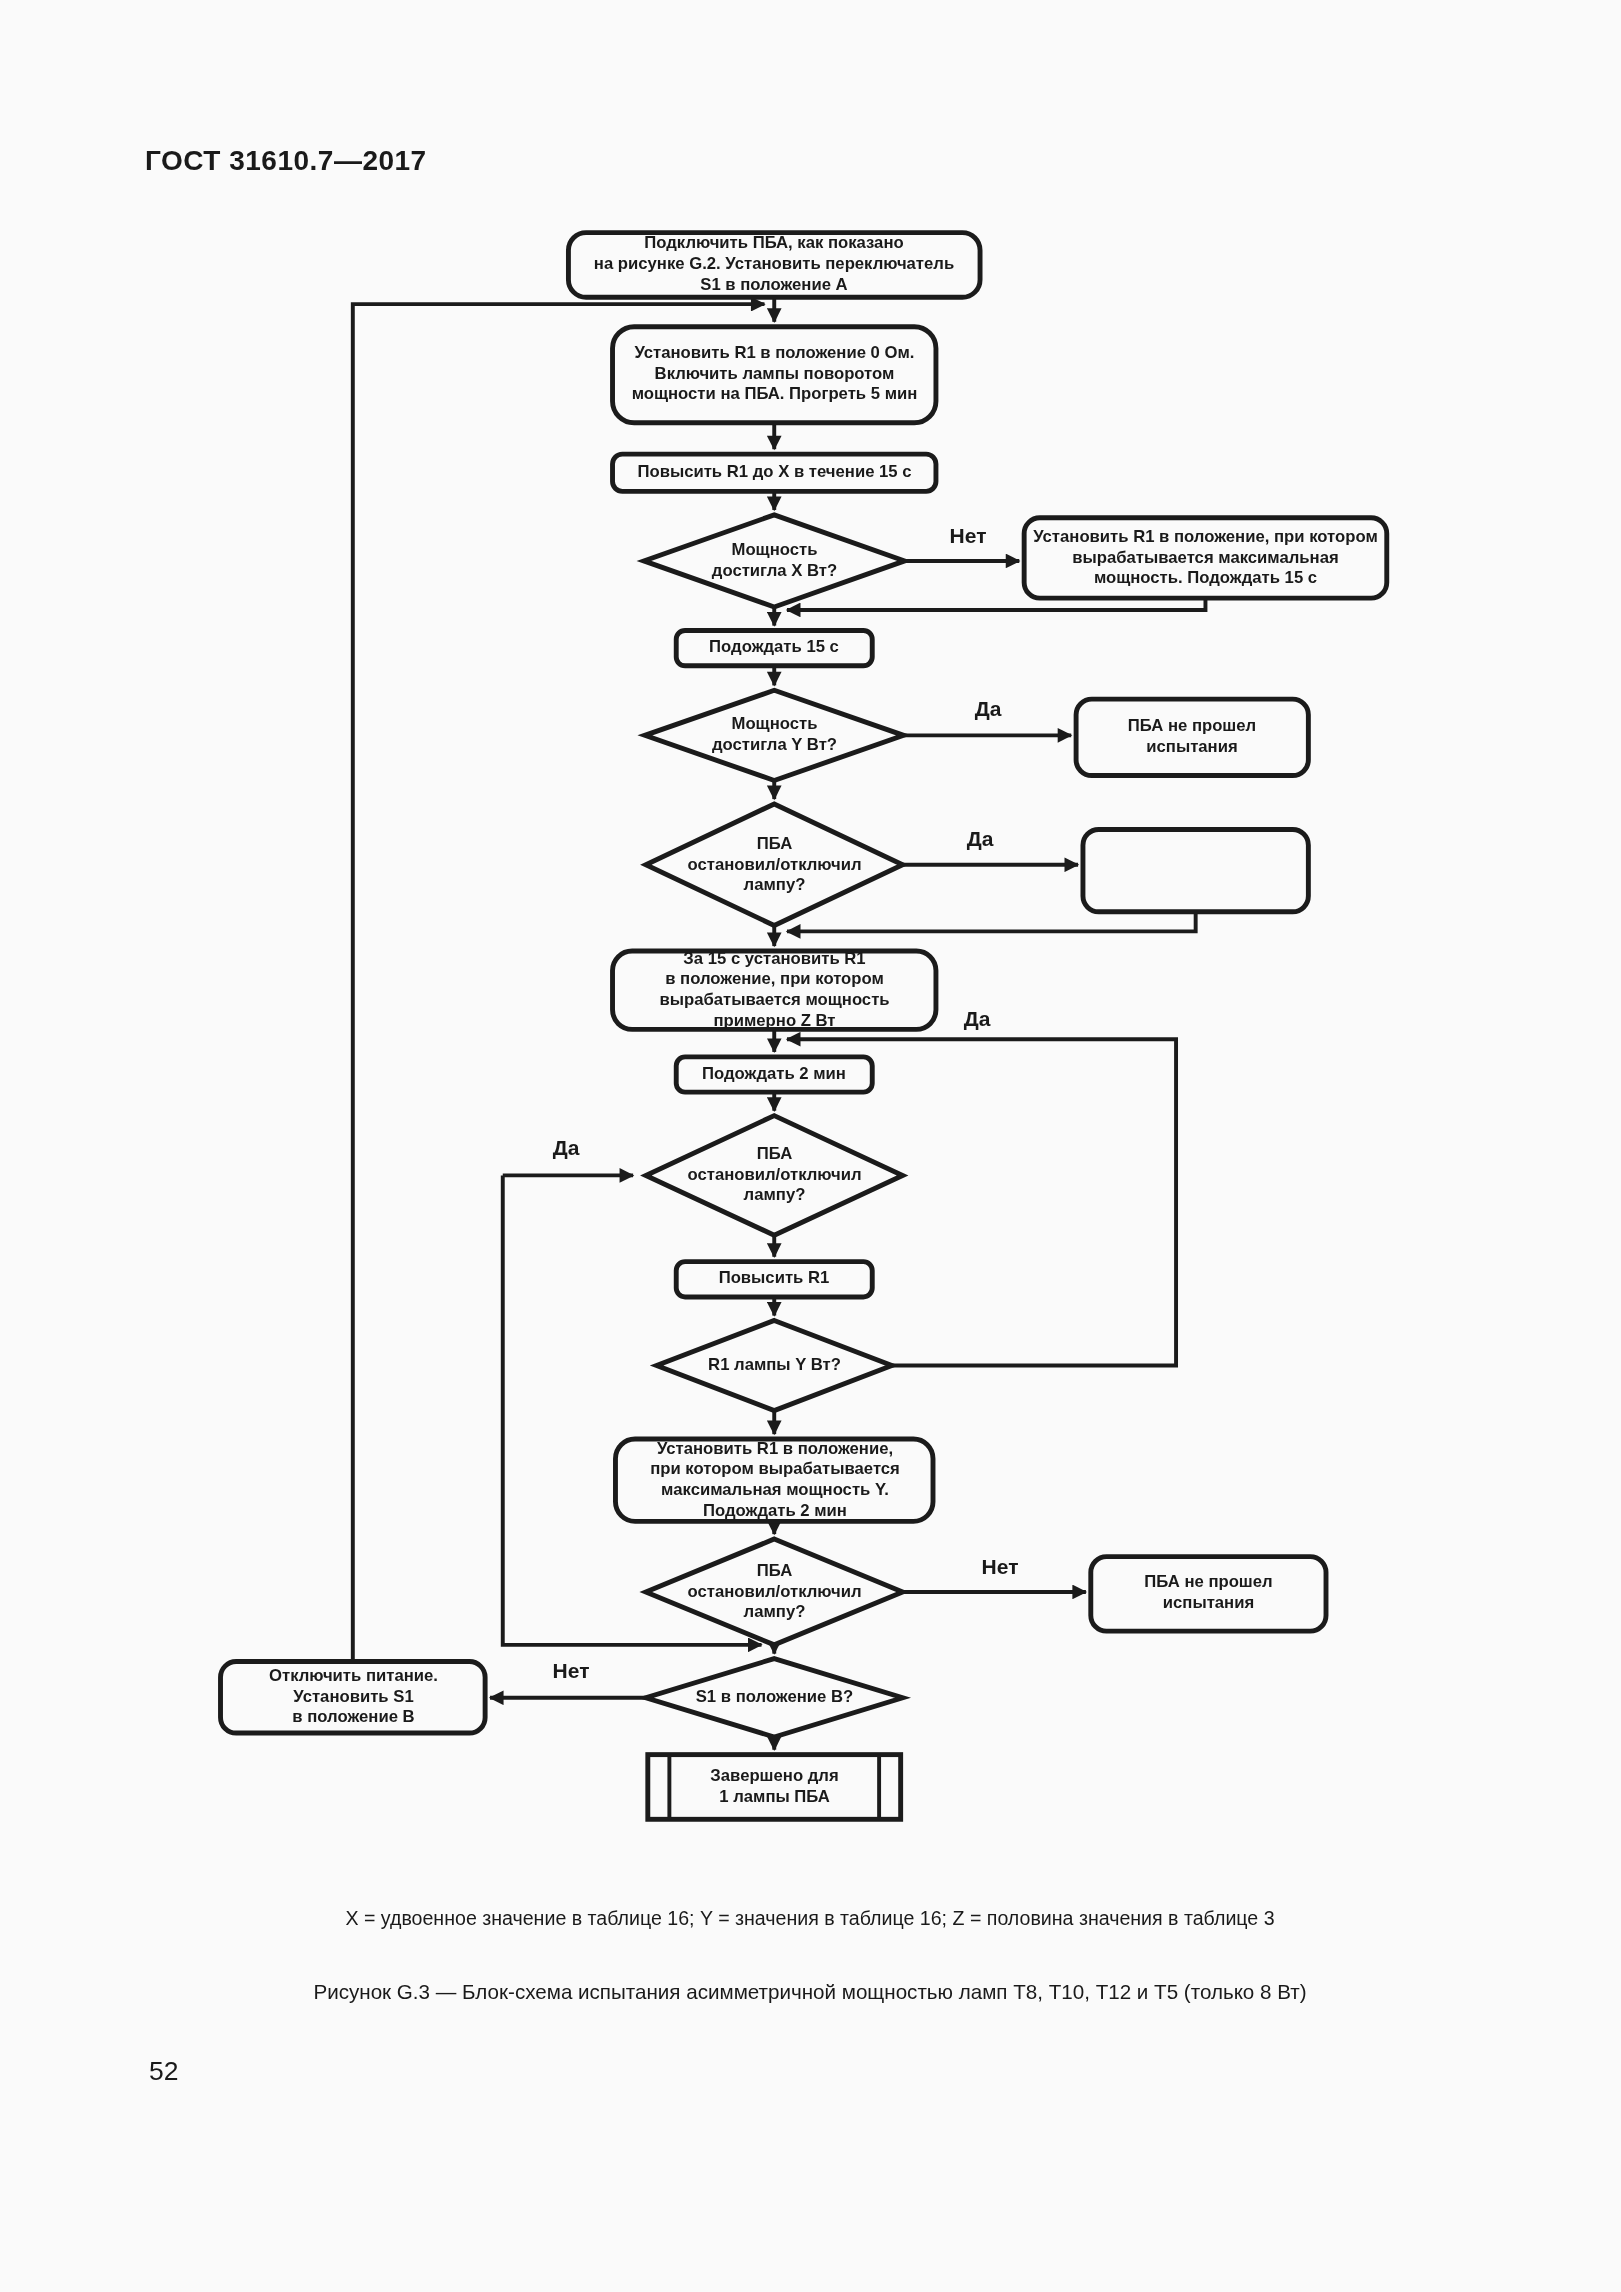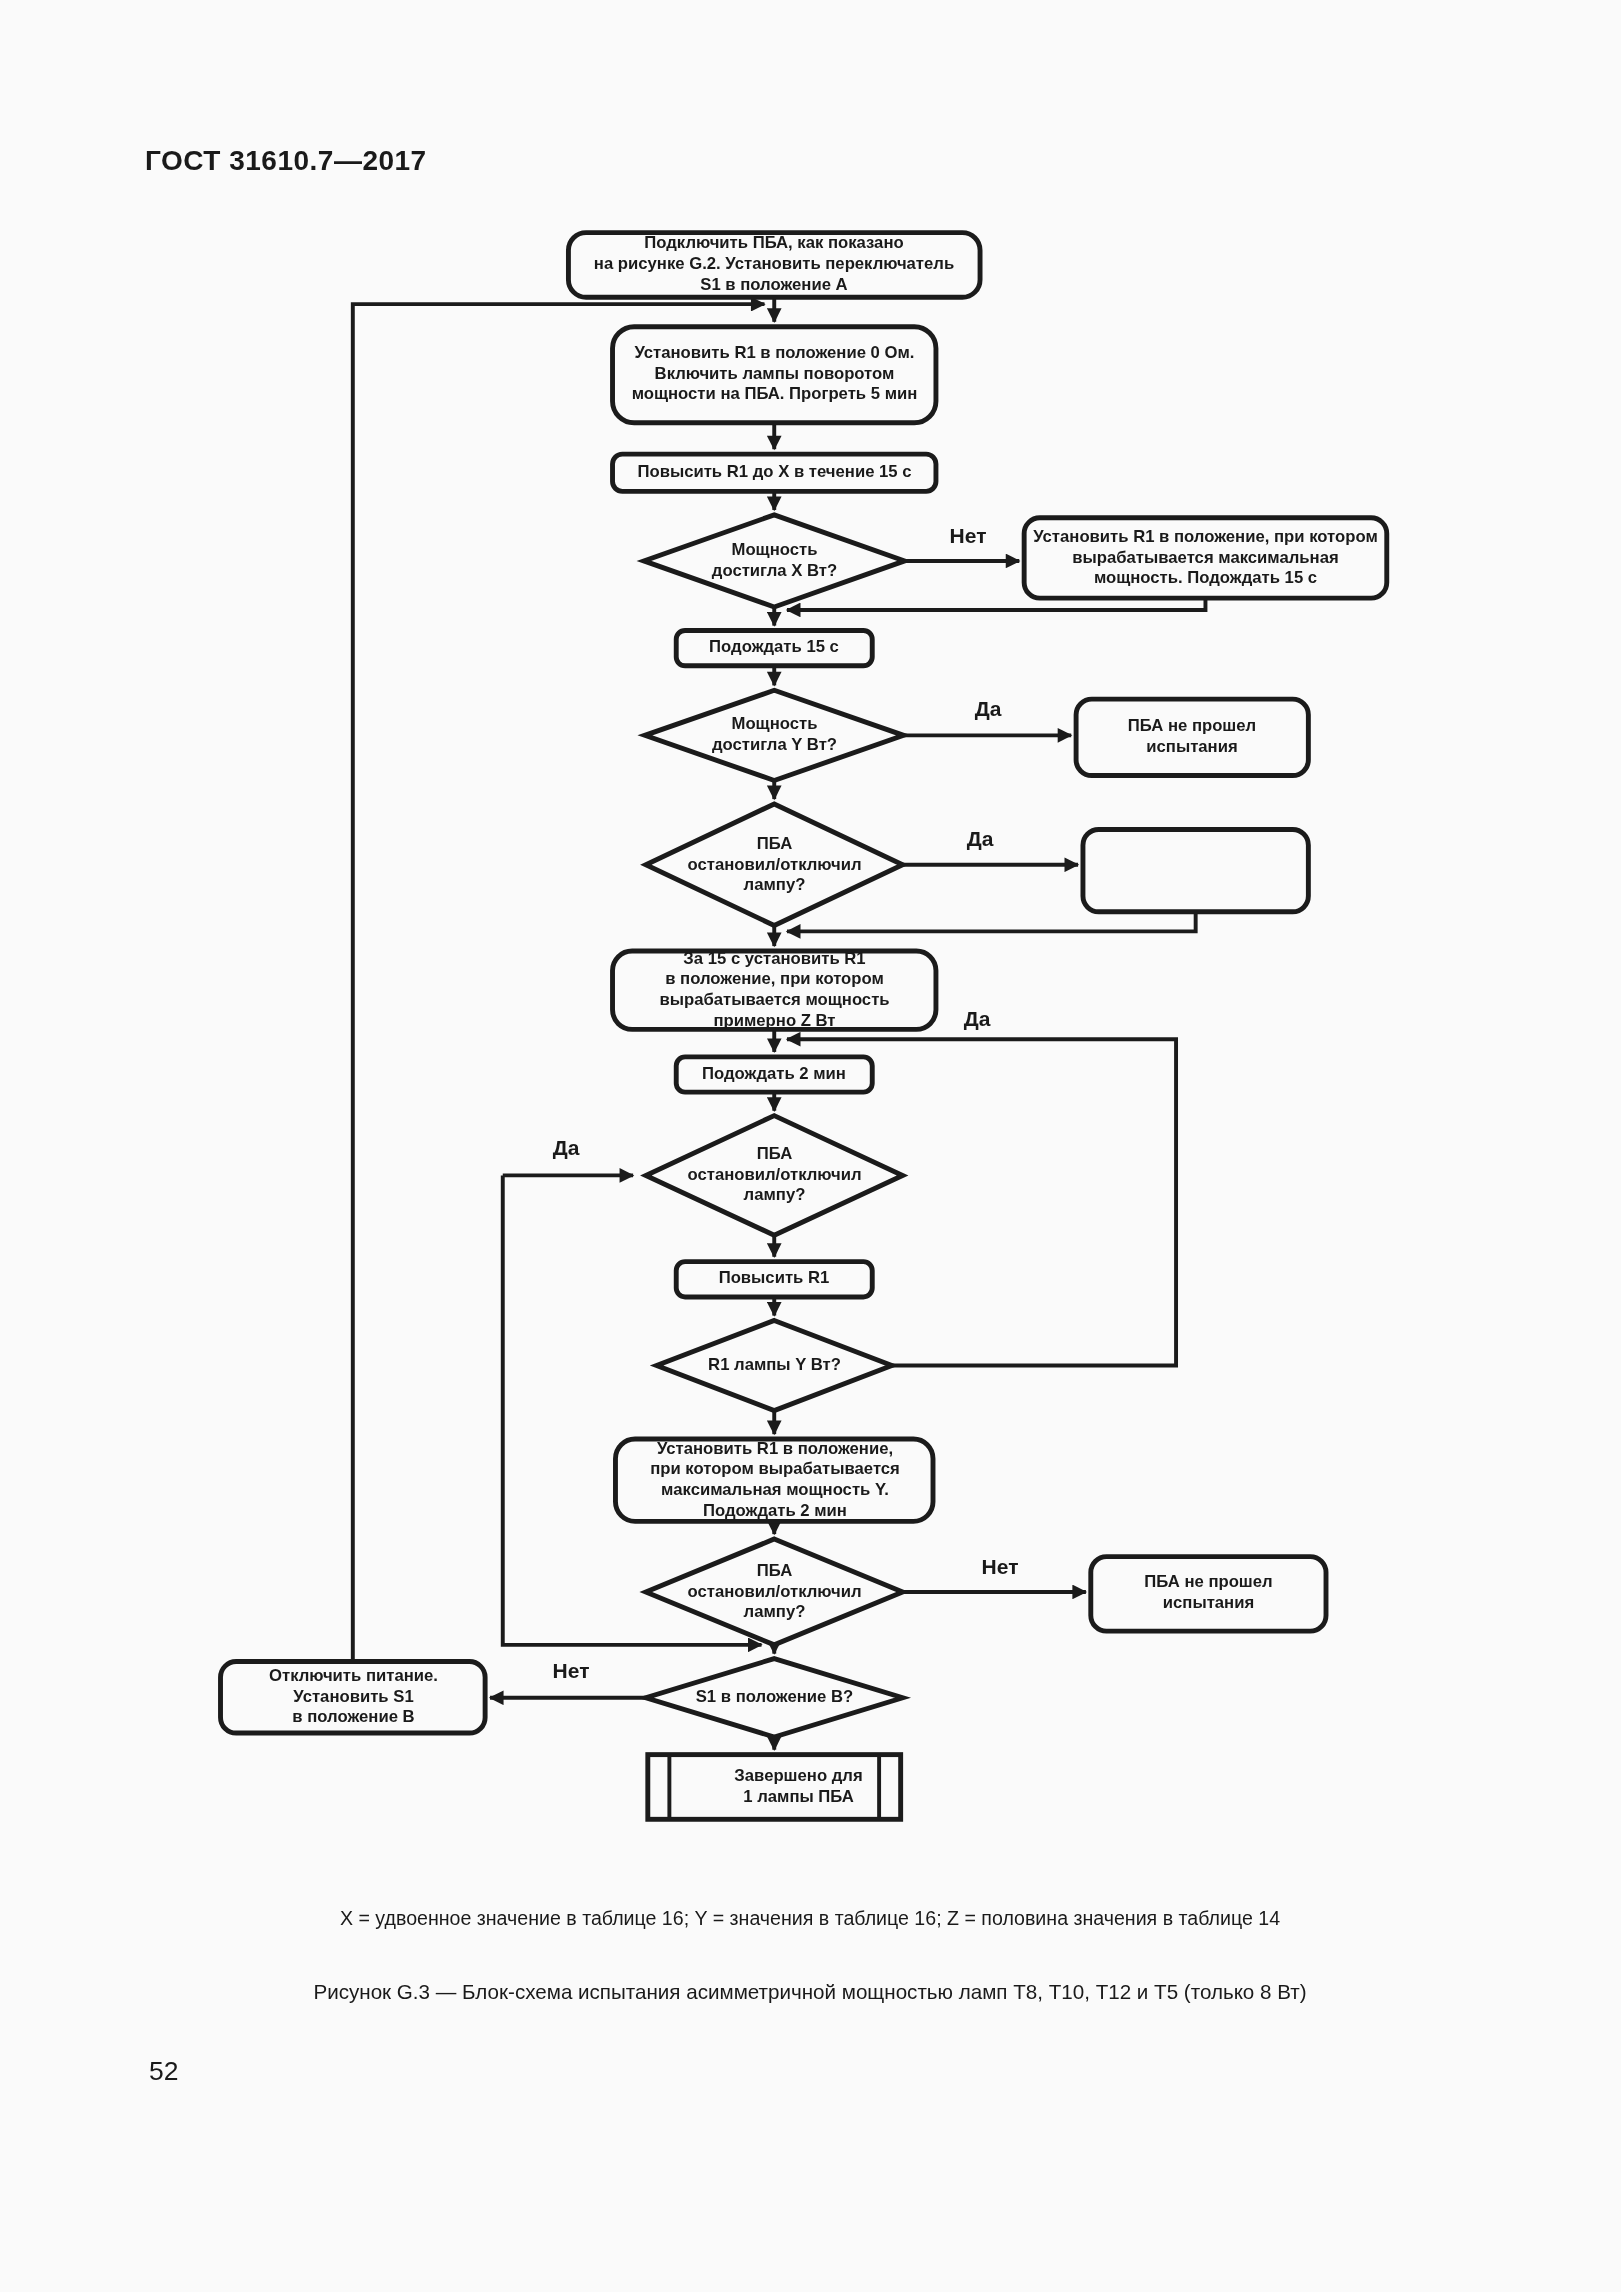--- a/index.html
+++ b/index.html
@@ -150,29 +150,29 @@
 Подождать 2 мин</div>
   <div class="node" style="left:646px;top:1539px;width:257px;height:106px">ПБА
 остановил/отключил
 лампу?</div>
   <div class="node" style="left:1091px;top:1556px;width:235px;height:74px">ПБА не прошел
 испытания</div>
   <div class="node" style="left:646px;top:1658px;width:257px;height:78px">S1 в положение В?</div>
   <div class="node" style="left:221px;top:1661px;width:265px;height:72px">Отключить питание.
 Установить S1
 в положение В</div>
-  <div class="node" style="left:672px;top:1754px;width:253px;height:65px">Завершено для
+  <div class="node" style="left:648px;top:1754px;width:253px;height:65px">Завершено для
 1 лампы ПБА</div>
 
   <div class="edge-label" style="left:929px;top:523px;width:78px;height:25.5px">Нет</div>
   <div class="edge-label" style="left:949px;top:696px;width:78px;height:25.5px">Да</div>
   <div class="edge-label" style="left:941px;top:826px;width:78px;height:25.5px">Да</div>
   <div class="edge-label" style="left:938px;top:1006px;width:78px;height:25.5px">Да</div>
   <div class="edge-label" style="left:527px;top:1135px;width:78px;height:25.5px">Да</div>
   <div class="edge-label" style="left:961px;top:1554px;width:78px;height:25.5px">Нет</div>
   <div class="edge-label" style="left:532px;top:1658px;width:78px;height:25.5px">Нет</div>
 
-  <div class="caption-note">X = удвоенное значение в таблице 16; Y = значения в таблице 16; Z = половина значения в таблице 14</div>
+  <div class="caption-note">X = удвоенное значение в таблице 16; Y = значения в таблице 16; Z = половина значения в таблице 3</div>
   <div class="figure-caption">Рисунок G.3 — Блок-схема испытания асимметричной мощностью ламп Т8, Т10, Т12 и Т5 (только 8 Вт)</div>
   <div class="page-number">52</div>
 
 </div>
 
 
 </body></html>

